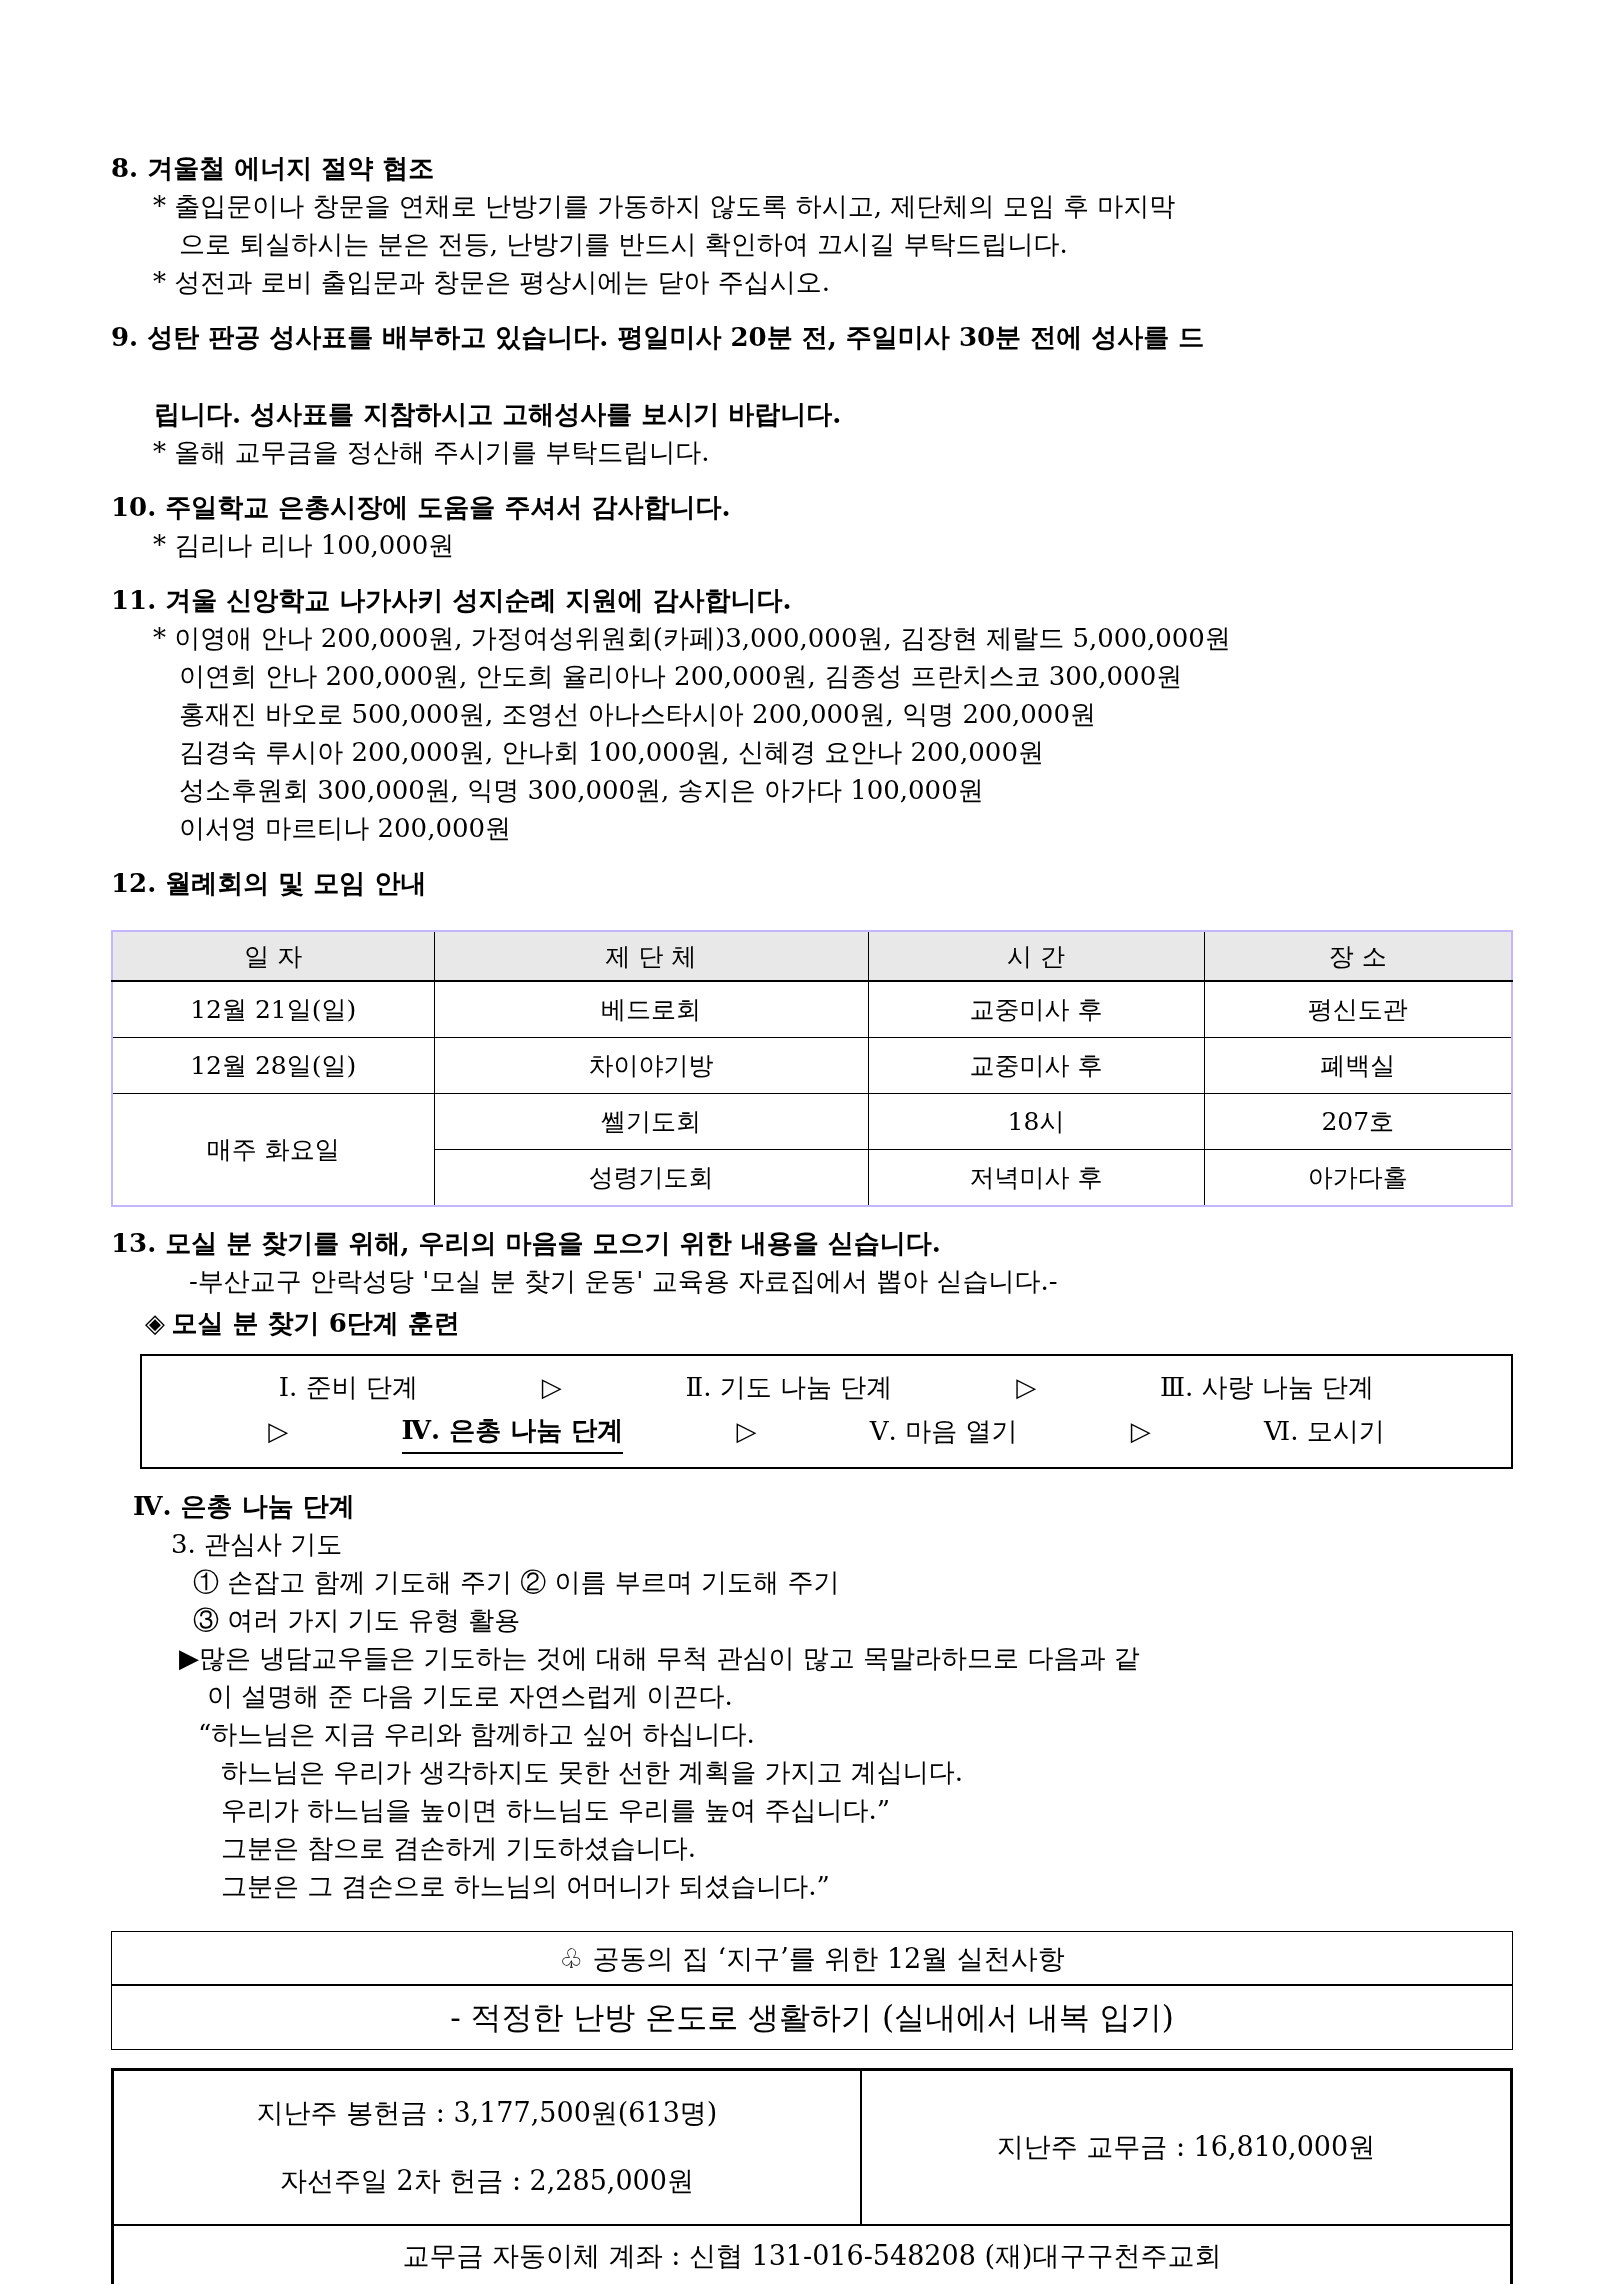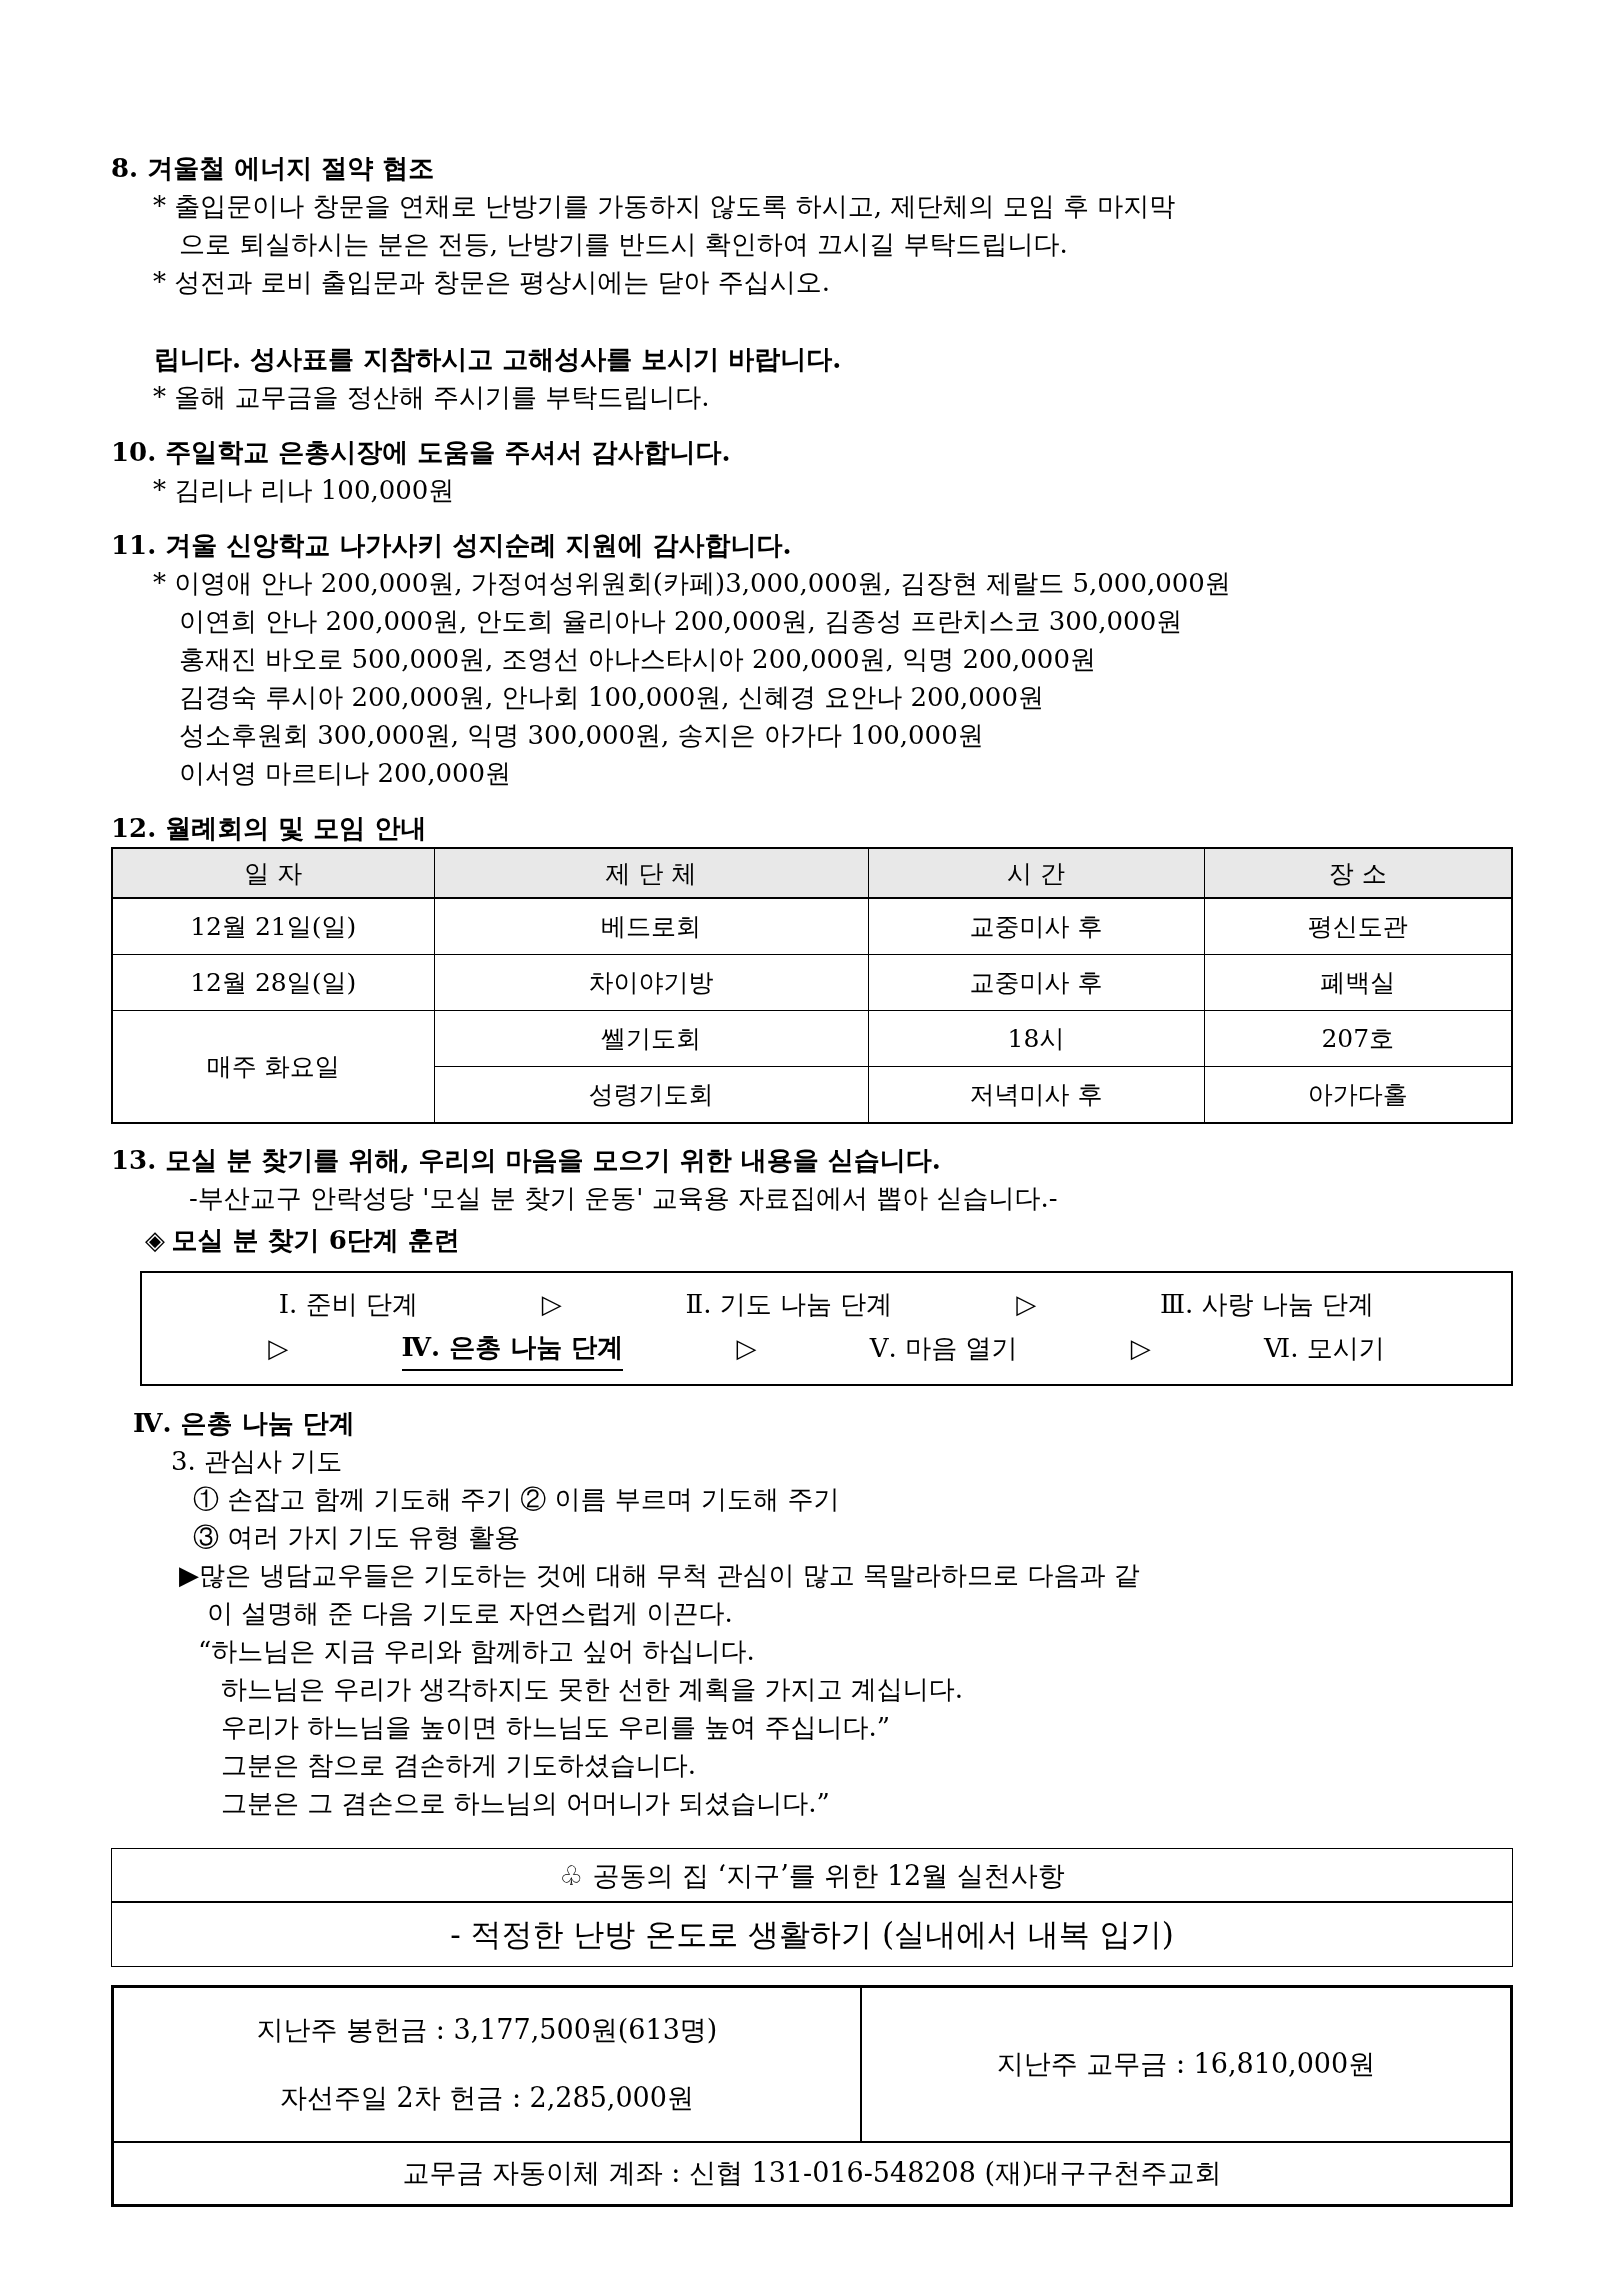--- a/index.html
+++ b/index.html
@@ -16,21 +16,21 @@
   .num { margin-right: 9px; }
   .h-cont { padding-left: 43px; font-weight: bold; margin-top: 39px; }
   .ind-a { padding-left: 42px; }
   .ind-b { padding-left: 68px; }
   .note-ind { padding-left: 78px; }
   .diamond-ind { padding-left: 34px; font-weight: bold; margin-top: 3.9px; }
   .diamond-ind .dico { margin-right: 6.5px; }
 
   table.meet {
     border-collapse: collapse; width: 100%;
-    margin-top: 0; border: 2px solid #000000;
+    margin-top: 28px; border: 2px solid #c4b5fd;
   }
   table.meet th, table.meet td {
     border: 1.3px solid #000; text-align: center;
     font-size: 25px; font-weight: normal; padding: 0;
   }
   table.meet th { background: #e8e8e8; height: 48px; border-bottom: 2px solid #000; }
   table.meet td { height: 55px; }
   .w1 { width: 23%; } .w2 { width: 31%; } .w3 { width: 24%; } .w4 { width: 22%; }
 
   .steps-box {
@@ -74,20 +74,21 @@
 <div class="content">
 
   <div class="sec">
     <div class="line sec-h"><span class="num">8.</span><span>겨울철 에너지 절약 협조</span></div>
     <div class="line ind-a">* 출입문이나 창문을 연채로 난방기를 가동하지 않도록 하시고, 제단체의 모임 후 마지막</div>
     <div class="line ind-b">으로 퇴실하시는 분은 전등, 난방기를 반드시 확인하여 끄시길 부탁드립니다.</div>
     <div class="line ind-a">* 성전과 로비 출입문과 창문은 평상시에는 닫아 주십시오.</div>
   </div>
 
   <div class="sec">
+    <div class="line sec-h"><span class="num">9.</span><span>성탄 판공 성사표를 배부하고 있습니다. 평일미사 20분 전, 주일미사 30분 전에 성사를 드</span></div>
     <div class="line h-cont">립니다. 성사표를 지참하시고 고해성사를 보시기 바랍니다.</div>
     <div class="line ind-a">* 올해 교무금을 정산해 주시기를 부탁드립니다.</div>
   </div>
 
   <div class="sec">
     <div class="line sec-h"><span class="num">10.</span><span>주일학교 은총시장에 도움을 주셔서 감사합니다.</span></div>
     <div class="line ind-a">* 김리나 리나 100,000원</div>
   </div>
 
   <div class="sec">

